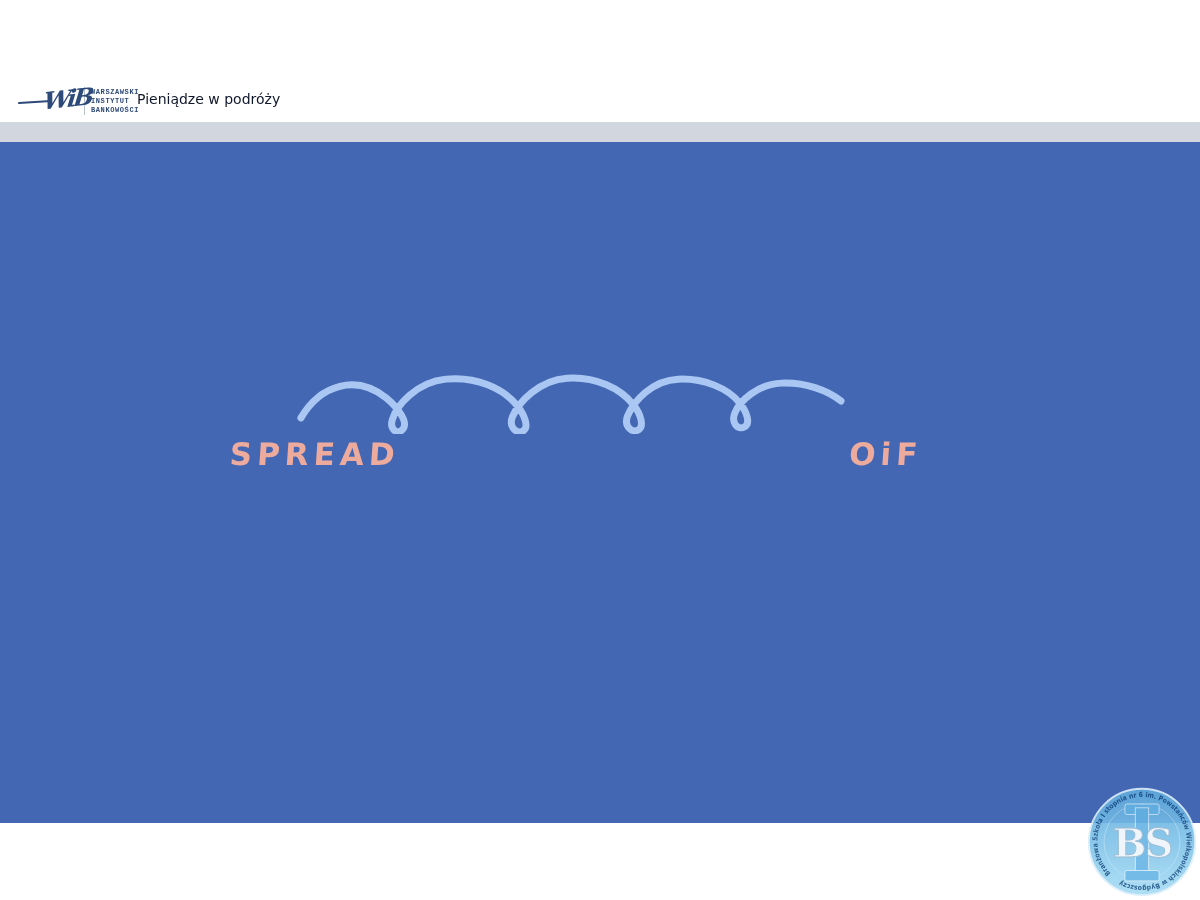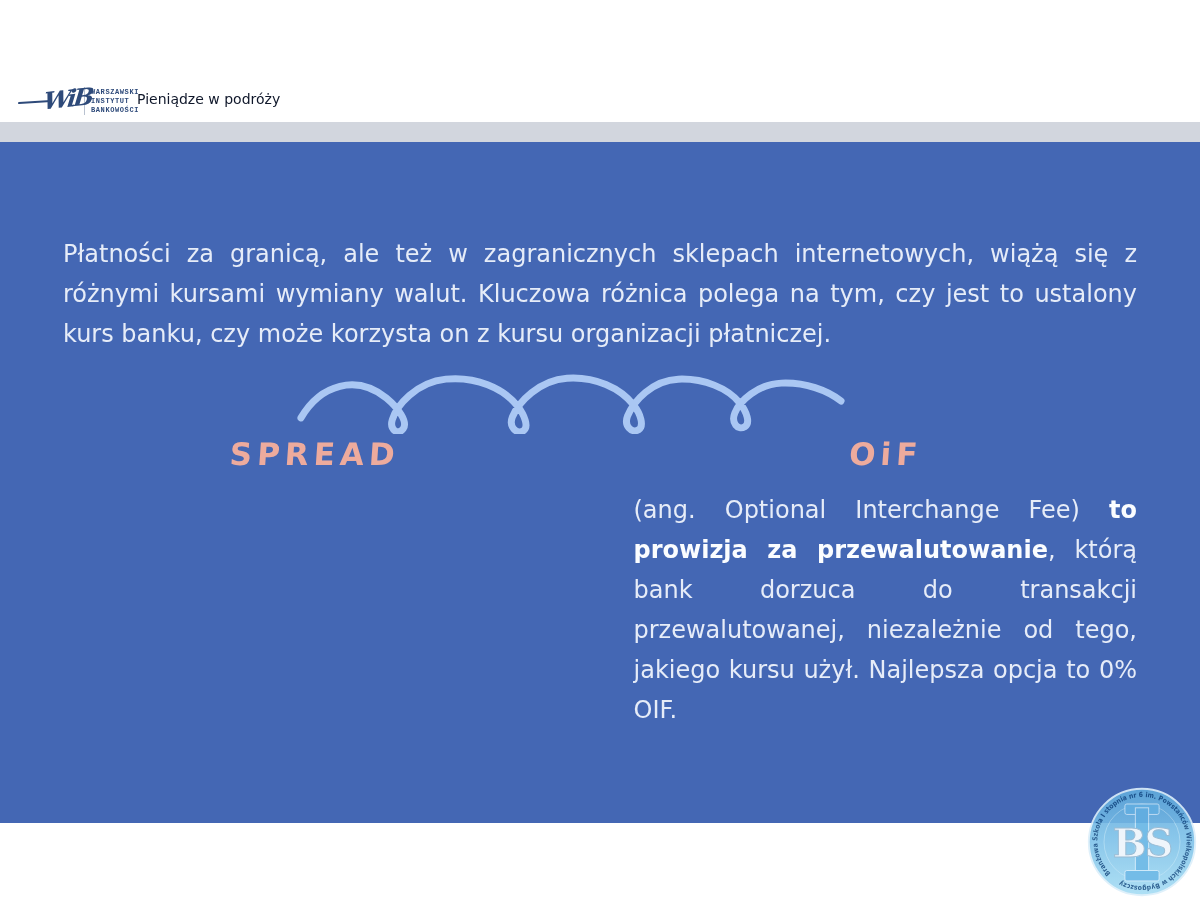--- a/index.html
+++ b/index.html
@@ -68,21 +68,20 @@
         <span>INSTYTUT</span>
         <span>BANKOWOŚCI</span>
       </span>
     </div>
     <div class="course-title">Pieniądze w podróży</div>
   </div>
 
   <div class="grayband"></div>
 
   <div class="slide">
-    <p class="intro">Płatności za granicą, ale też w zagranicznych sklepach internetowych, wiążą się z różnymi kursami wymiany walut. Kluczowa różnica polega na tym, czy jest to ustalony kurs banku, czy może korzysta on z kursu organizacji płatniczej.</p>
 
     <svg class="doodle" width="556" height="64" viewBox="0 0 560 64" fill="none">
       <path d="M 8 48
                C 28 14, 64 4, 94 28
                C 106 38, 116 52, 111 59
                C 106 66, 97 60, 100 50
                C 104 36, 124 12, 154 9
                C 184 6, 212 18, 226 36
                C 233 45, 238 57, 232 61
                C 225 65, 217 57, 221 47
@@ -97,21 +96,20 @@
                C 450 31, 468 14, 492 13
                C 516 12, 538 20, 552 31" stroke="#aac7f3" stroke-width="7" stroke-linecap="round"></path>
     </svg>
 
     <div class="columns">
       <section class="col">
         <h2 class="col-heading">SPREAD</h2>
       </section>
       <section class="col">
         <h2 class="col-heading">OiF</h2>
-        <p class="col-body"><span>(ang. Optional Interchange Fee) </span><span class="b">to prowizja za przewalutowanie</span><span>, którą bank dorzuca do transakcji przewalutowanej, niezależnie od tego, jakiego kursu użył. Najlepsza opcja to 0% OIF.</span></p>
       </section>
     </div>
   </div>
 
   <div class="footer-strip"></div>
 
   <svg class="badge" viewBox="0 0 120 120">
     <defs>
       <linearGradient id="badgeGrad" x1="0" y1="0" x2="0" y2="1">
         <stop offset="0" stop-color="#5fa9db"></stop>

